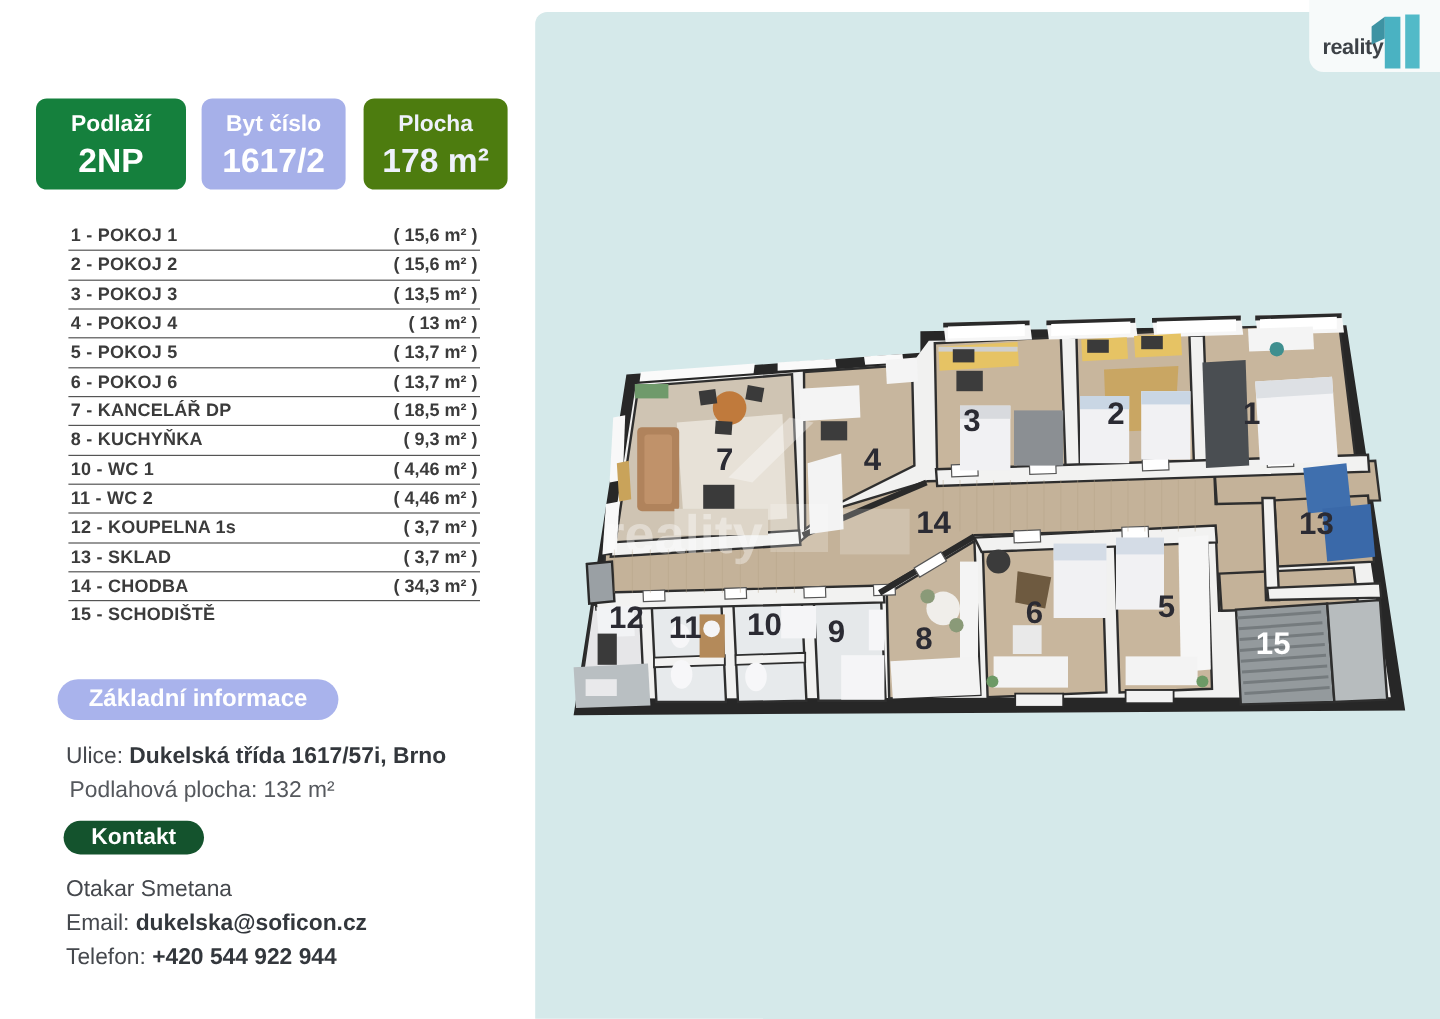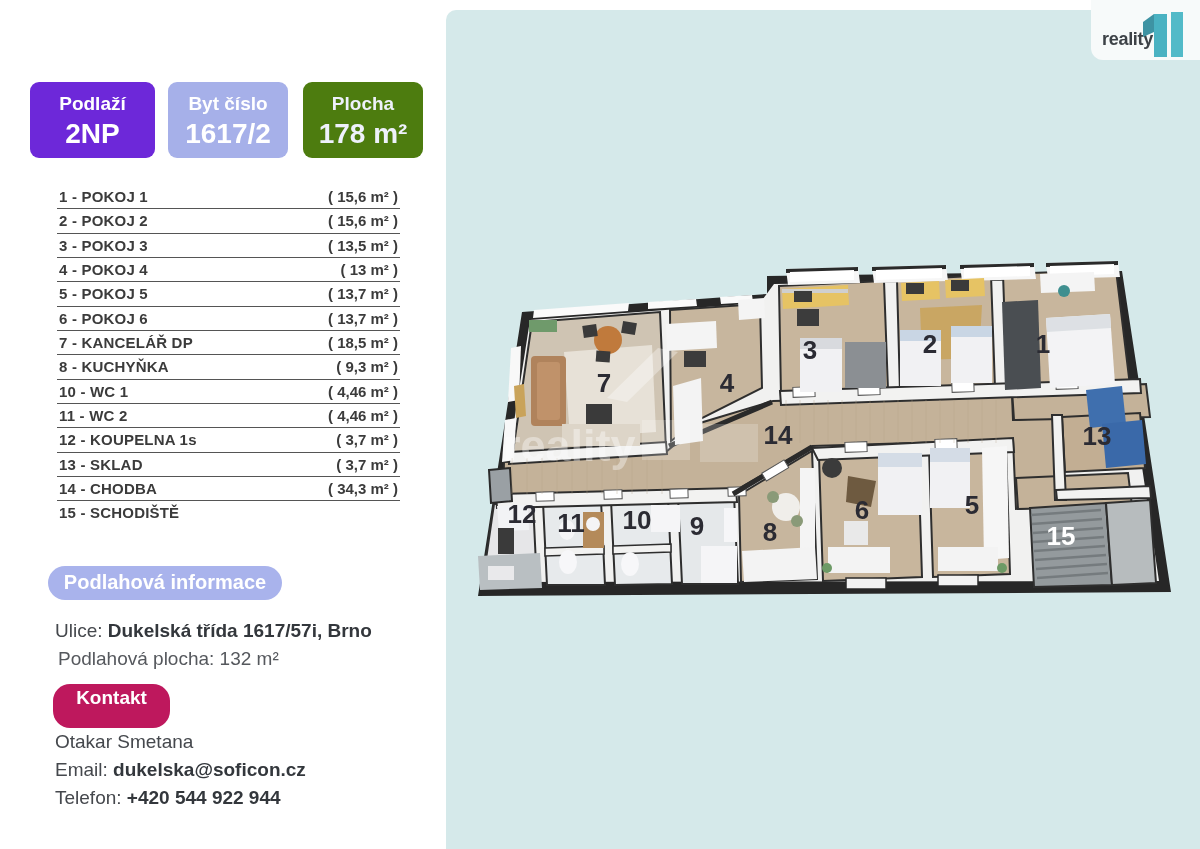--- a/index.html
+++ b/index.html
@@ -3,31 +3,31 @@
 <meta charset="utf-8">
 <style>
   html,body{margin:0;padding:0;width:1200px;height:849px;overflow:hidden;
     font-family:"Liberation Sans",sans-serif;background:#ffffff;}
   .abs{position:absolute;}
   #cyan{left:446px;top:10px;width:754px;height:839px;background:#d5e9ea;border-top-left-radius:10px;}
   #logobox{left:1091px;top:0;width:109px;height:60px;background:#f7fafa;border-bottom-left-radius:12px;}
   .badge{top:82px;height:76px;border-radius:9px;color:#ffffff;text-align:center;}
   .badge .t1{font-size:19px;font-weight:bold;margin-top:11px;}
   .badge .t2{font-size:28px;font-weight:bold;margin-top:3px;}
-  #b1{left:30px;width:125px;background:#6d28d9;}
+  #b1{left:30px;width:125px;background:#15803d;}
   #b2{left:168px;width:120px;background:#a6b0e9;}
   #b3{left:303px;width:120px;background:#4d7c0f;color:#eef1fb;}
   #legend{left:0;top:185px;width:440px;}
   .lrow{position:relative;height:24.35px;padding-left:32px;}
   .lrow .nm{position:absolute;left:59px;top:3px;font-size:15px;font-weight:bold;color:#3b3b3b;letter-spacing:0.2px;}
   .lrow .ar{position:absolute;right:42px;top:3px;font-size:15px;font-weight:bold;color:#3b3b3b;}
   .lrow .ln{position:absolute;left:57px;right:40px;bottom:0px;border-bottom:1.6px solid #555;}
   .pill{color:#fff;font-weight:bold;border-radius:17px;}
   #pill1{left:48px;top:566px;width:234px;height:34px;background:#a9b3ec;font-size:20px;line-height:33px;text-align:center;}
-  #pill2{left:53px;top:684px;width:117px;height:44px;background:#be185d;font-size:19px;line-height:27px;text-align:center;}
+  #pill2{left:53px;top:684px;width:117px;height:28px;background:#14532d;font-size:19px;line-height:27px;text-align:center;}
   .cl{font-size:19px;color:#45484d;}
   .cl b{color:#33373c;}
 </style>
 </head>
 <body>
 
 <div id="cyan" class="abs"></div>
 
 <div id="logobox" class="abs"></div>
 
@@ -117,21 +117,21 @@
   <div class="lrow">
       <span class="nm">14 - CHODBA</span>
       <span class="ar">( 34,3 m² )</span>
       <span class="ln"></span>
     </div>
   <div class="lrow">
       <span class="nm">15 - SCHODIŠTĚ</span>
     </div>
 </div>
 
-<div id="pill1" class="pill abs">Podlahová informace</div>
+<div id="pill1" class="pill abs">Základní informace</div>
 
 <div class="cl abs" style="left:55px;top:620px;">Ulice: <b>Dukelská třída 1617/57i, Brno</b></div>
 
 <div class="cl abs" style="left:58px;top:648px;color:#55585d;">Podlahová plocha: 132 m²</div>
 
 <div id="pill2" class="pill abs">Kontakt</div>
 
 <div class="cl abs" style="left:55px;top:731px;">Otakar Smetana</div>
 
 <div class="cl abs" style="left:55px;top:759px;">Email: <b>dukelska@soficon.cz</b></div>

